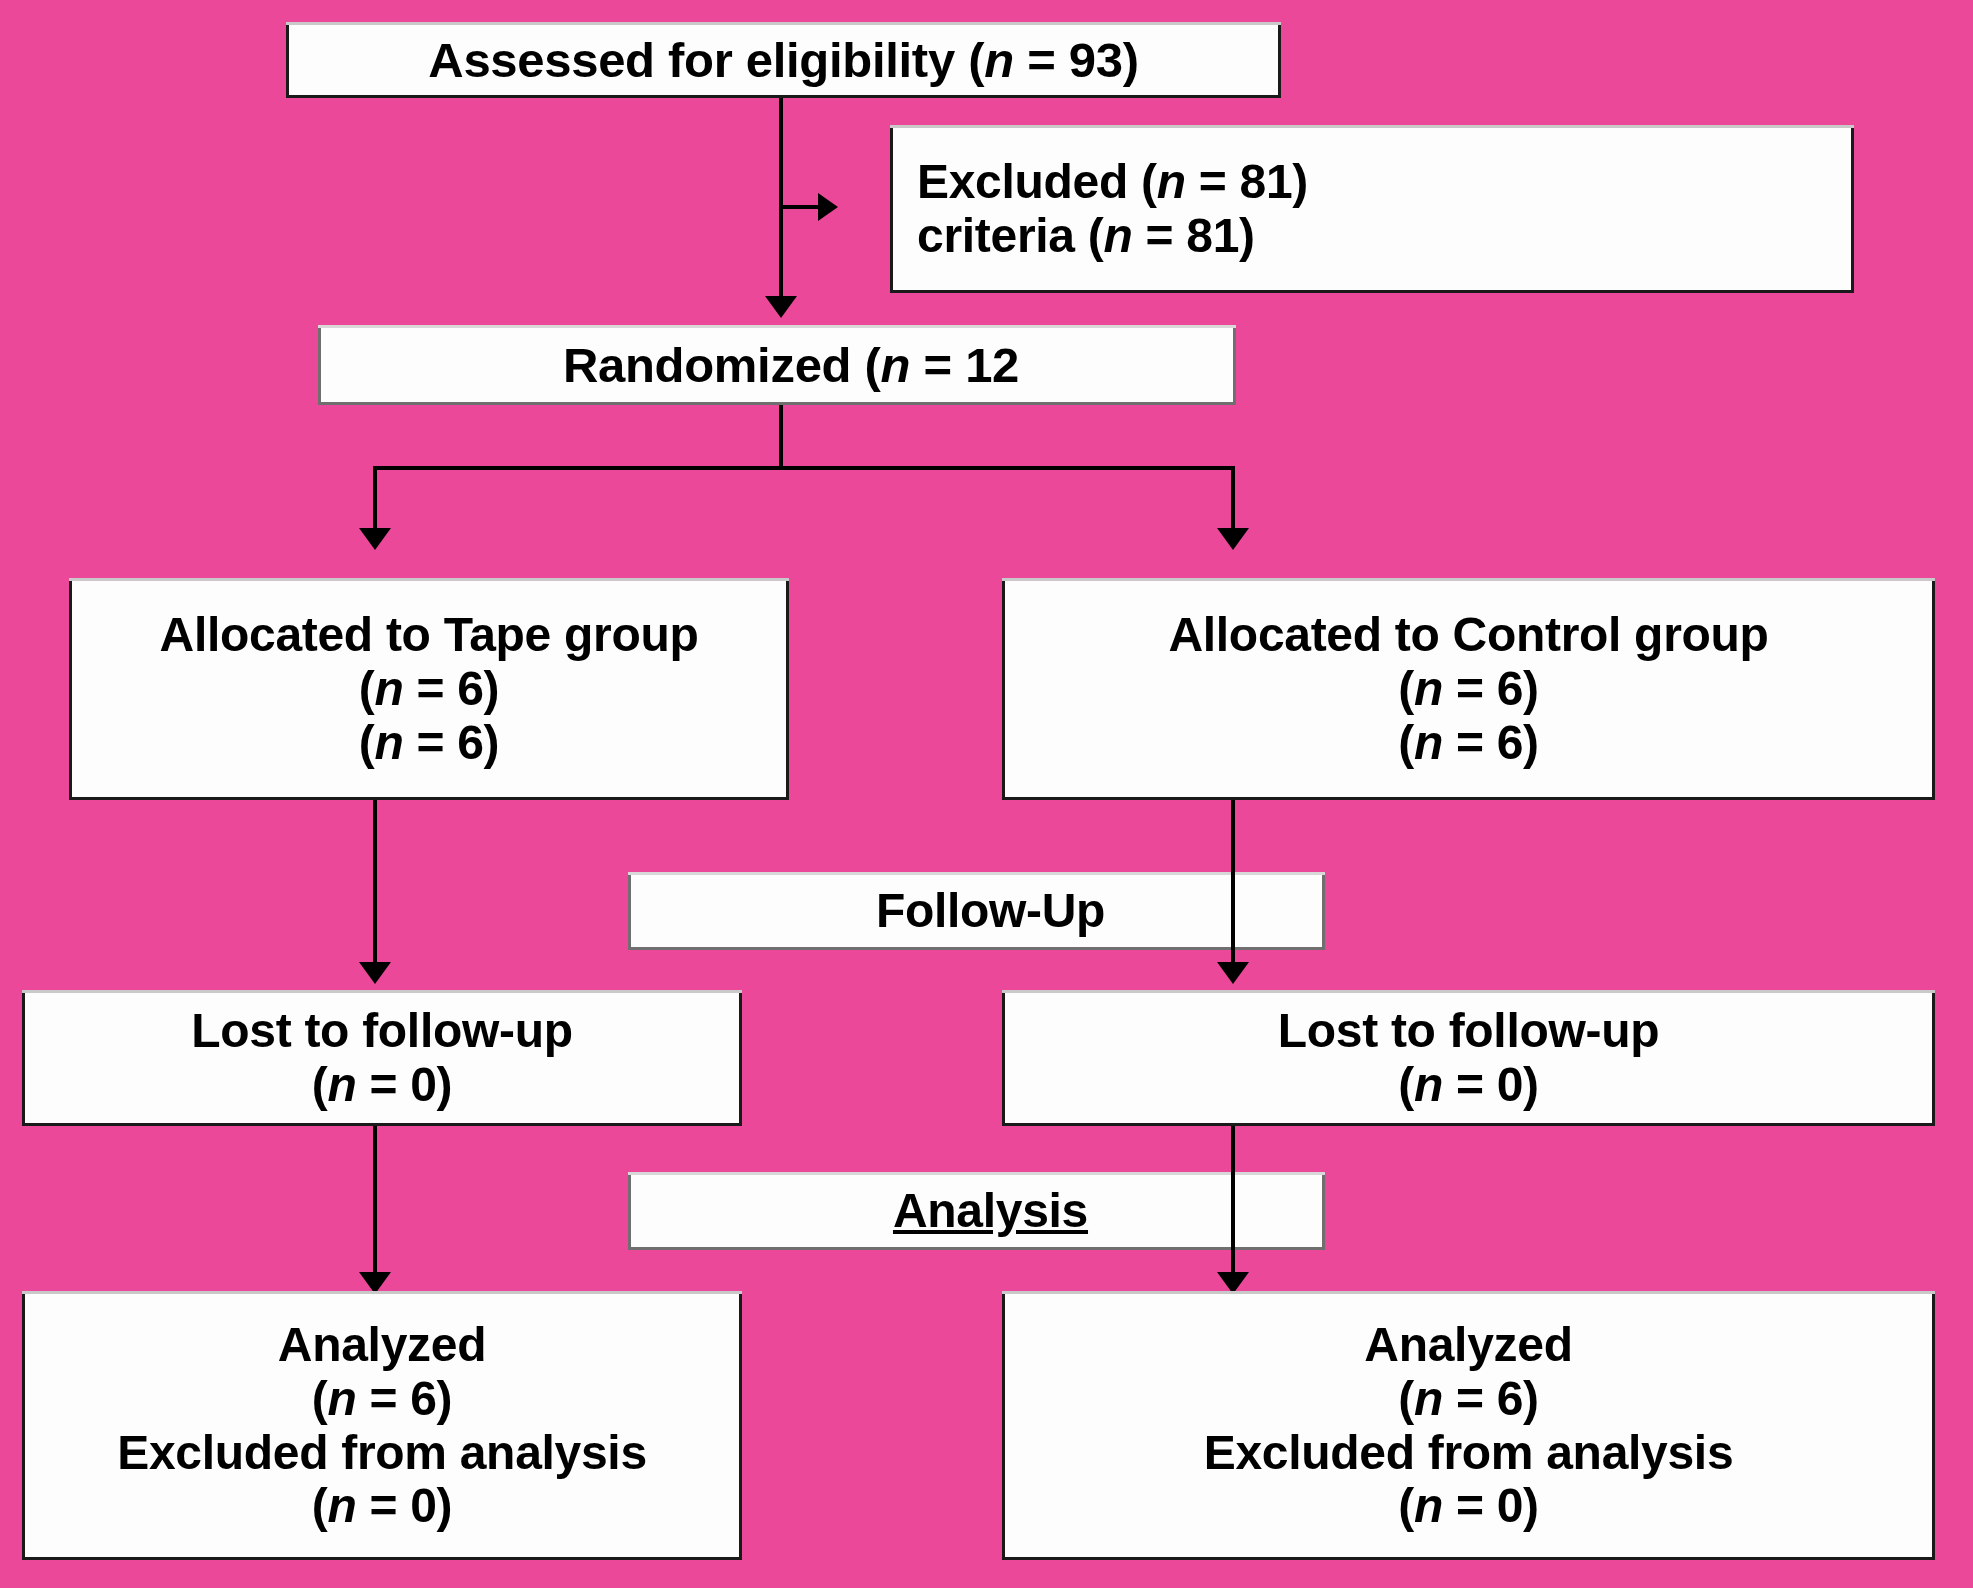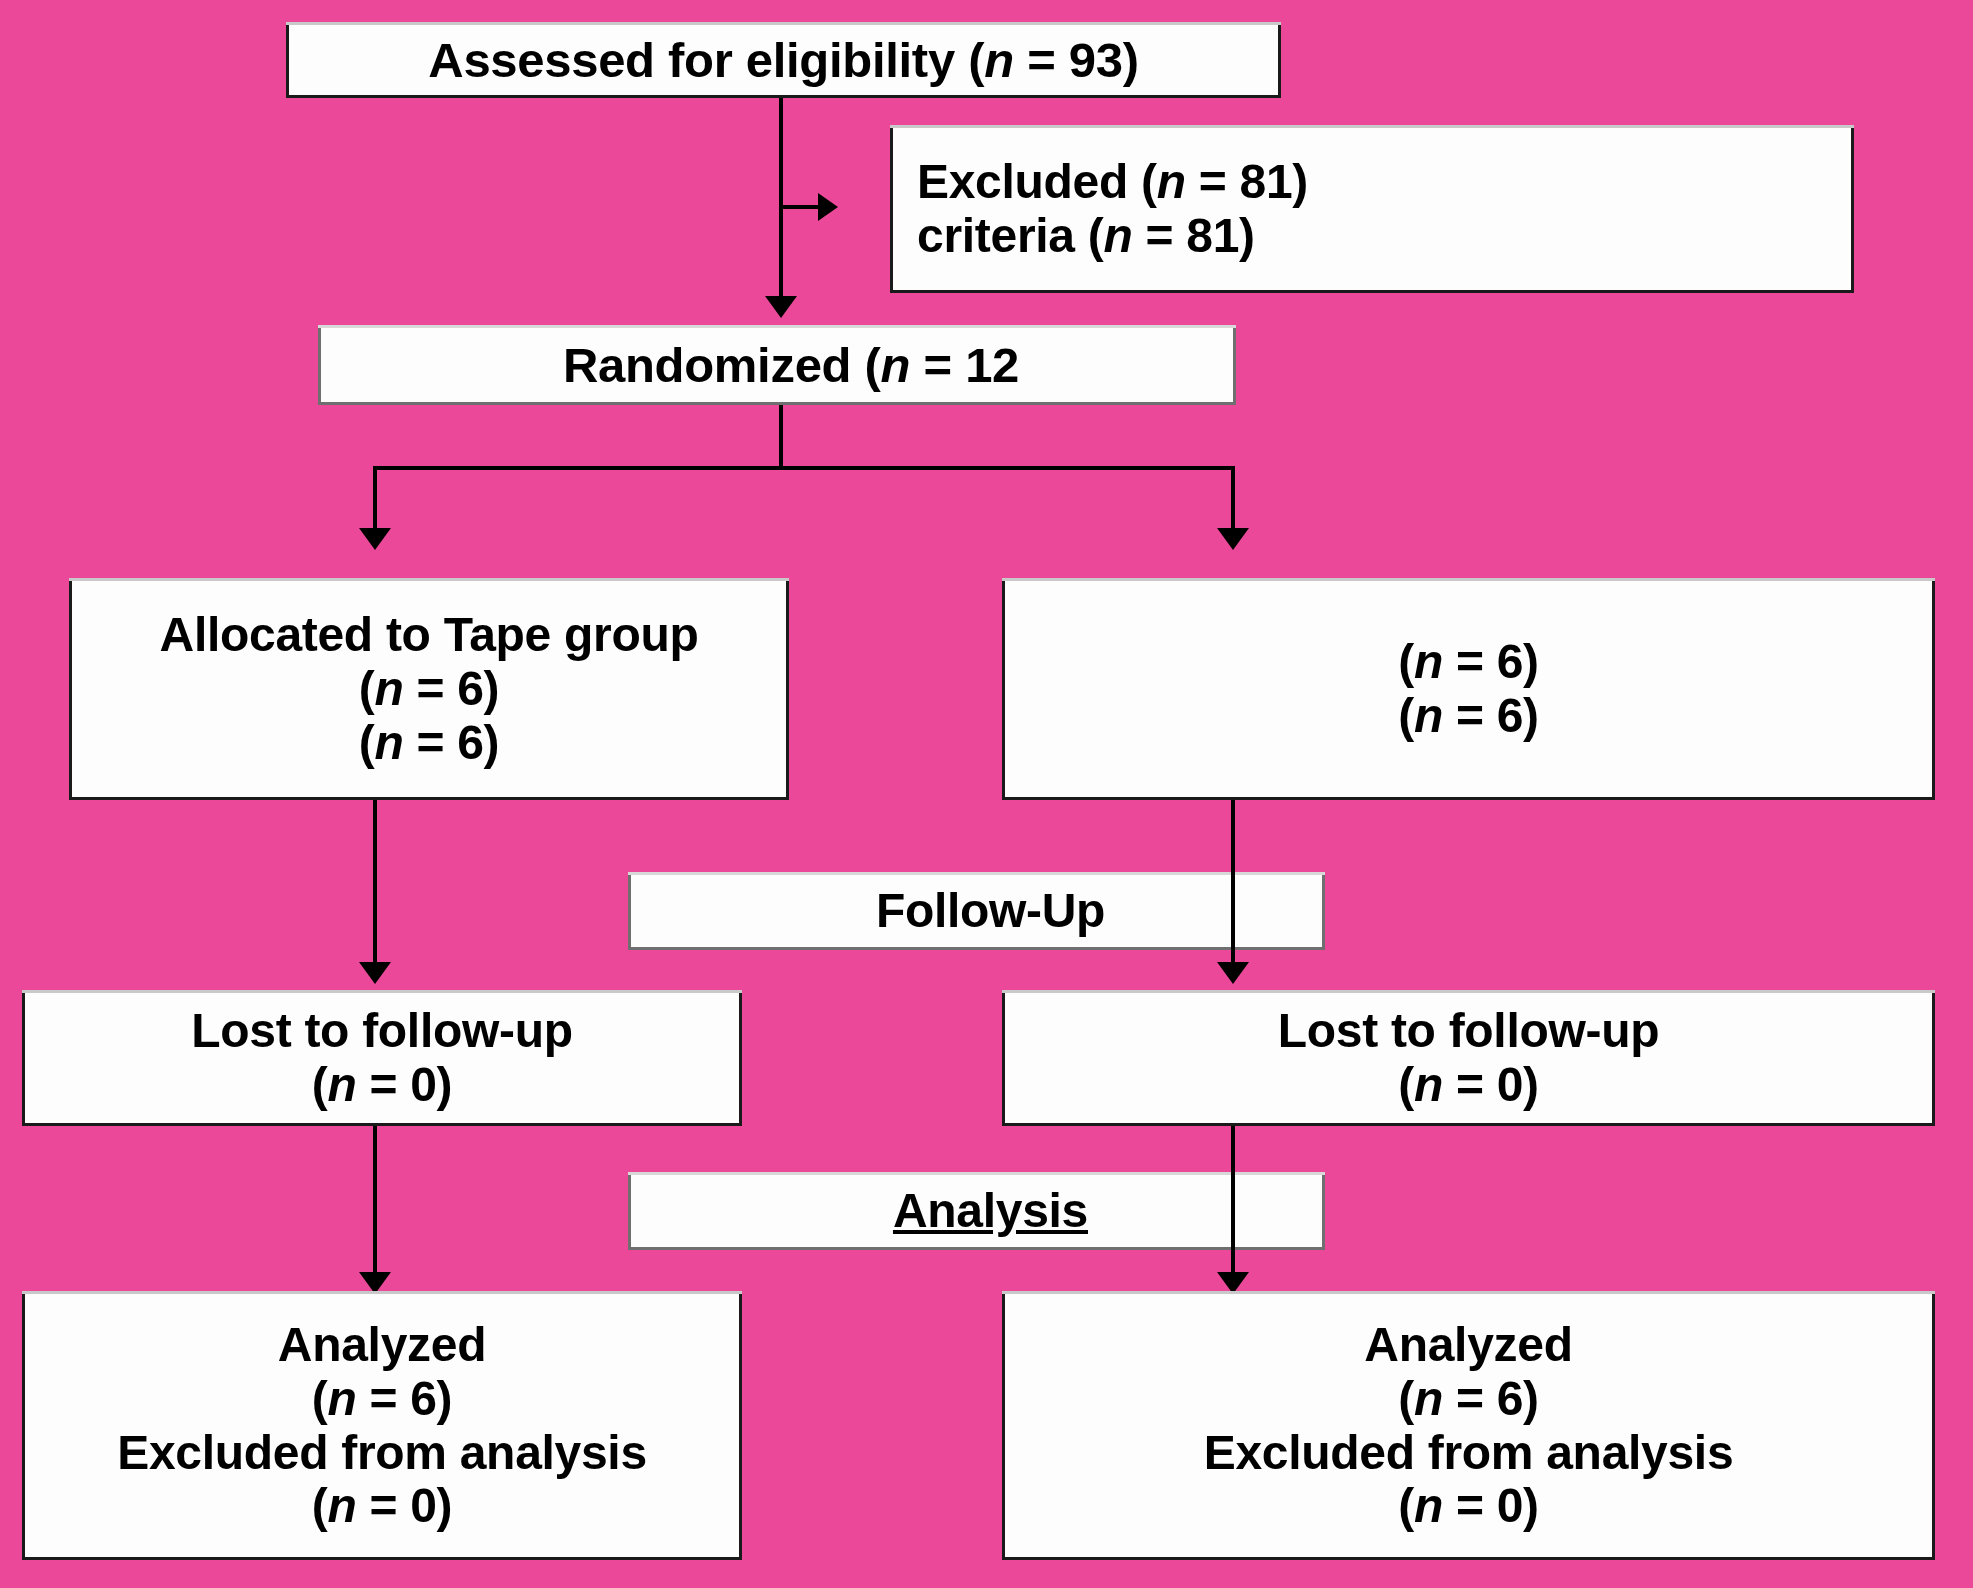--- a/index.html
+++ b/index.html
@@ -123,20 +123,23 @@
     <span class="line">
       <span>(</span><span class="n">n</span><span> = 6)</span>
     </span>
     <span class="line">
       <span>(</span><span class="n">n</span><span> = 6)</span>
     </span>
   </div>
 
   <div class="box" style="left:1002px; top:578px; width:933px; height:222px; font-size:48px;">
     <span class="line">
+      <span>Allocated to Control group</span>
+    </span>
+    <span class="line">
       <span>(</span><span class="n">n</span><span> = 6)</span>
     </span>
     <span class="line">
       <span>(</span><span class="n">n</span><span> = 6)</span>
     </span>
   </div>
 
   <div class="box soft" style="left:628px; top:872px; width:697px; height:78px; font-size:48px; border-width:3px;">
     <span class="line">
       <span>Follow-Up</span>

